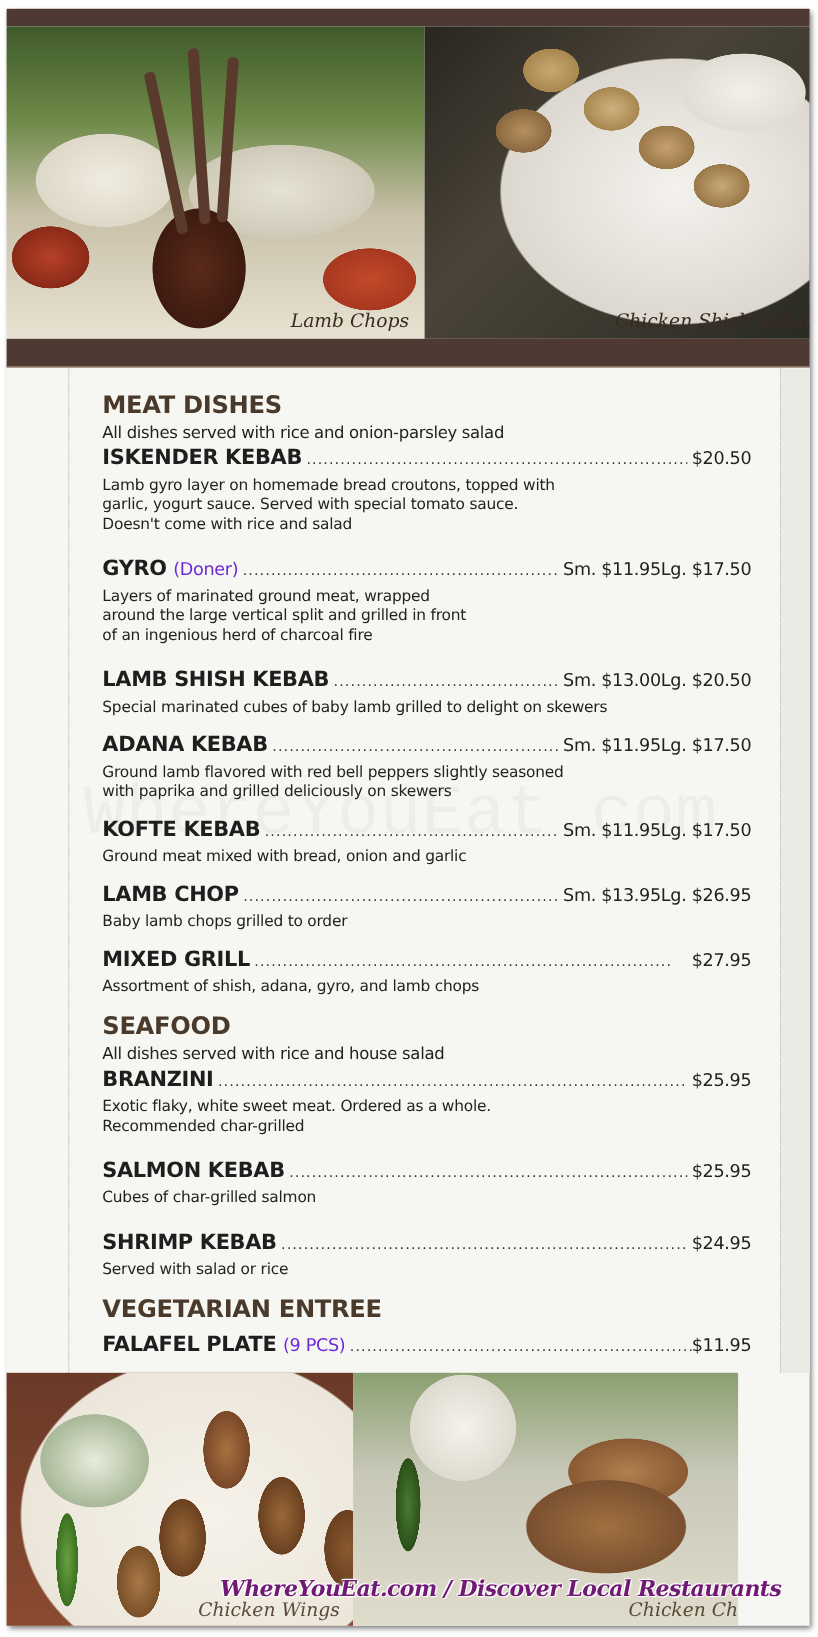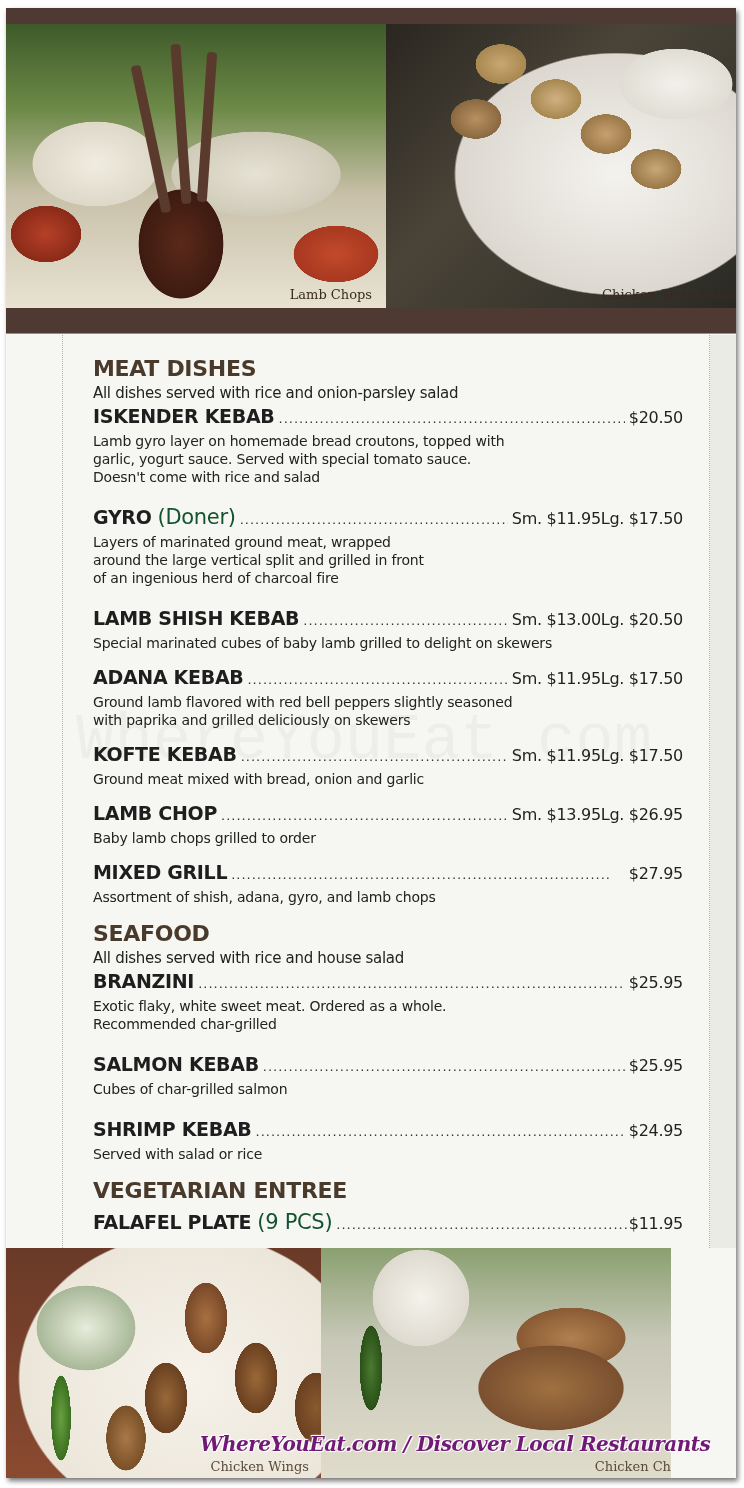--- a/index.html
+++ b/index.html
@@ -16,22 +16,22 @@
     background: #4e3a33;
   }
   .photo-row-top {
     position: absolute; left: 0; top: 16px; width: 730px; height: 284px; display: flex;
   }
   .photo {
     position: relative; height: 100%; overflow: hidden;
   }
   .photo .caption {
     position: absolute; right: 14px; bottom: 6px;
-    font-family: "DejaVu Serif", "Liberation Serif", serif; 
-    font-size: 13px; color: #3a2a20;
+    font-family: "DejaVu Serif", "Liberation Serif", serif; font-style: italic;
+    font-size: 17px; color: #3a2a20;
   }
   .photo-lamb {
     width: 380px;
     background:
       radial-gradient(ellipse 70px 90px at 175px 220px, #5a2a1a 0%, #3d1a10 60%, transparent 61%),
       radial-gradient(ellipse 60px 40px at 330px 230px, #c24a2a 0%, #a83820 70%, transparent 71%),
       radial-gradient(ellipse 50px 40px at 40px 210px, #b64028 0%, #8a2a18 70%, transparent 71%),
       radial-gradient(ellipse 120px 60px at 250px 150px, #e6e2d4 0%, #cfcab8 70%, transparent 71%),
       radial-gradient(ellipse 90px 60px at 90px 140px, #f0ece0 0%, #ddd8c8 70%, transparent 71%),
       linear-gradient(180deg, #3f5a2a 0%, #6d8a48 30%, #c8c0a8 60%, #e8e2d2 100%);
@@ -77,21 +77,21 @@
   .section-title {
     font-family: "DejaVu Sans", sans-serif; font-weight: bold;
     font-size: 22px; letter-spacing: -0.3px; color: #4a3a2c; line-height: 28px;
   }
   .section-note { font-size: 15px; line-height: 20px; color: #222; letter-spacing: -0.3px; }
   .item { margin-bottom: 12px; }
   .item-line {
     display: flex; align-items: baseline; white-space: nowrap; line-height: 26px;
   }
   .item-name { font-weight: bold; font-size: 19px; letter-spacing: -0.3px; color: #1e1e1e; }
-  .item-qual { font-size: 21px; color: #14532d; margin-left: 6px; letter-spacing: -0.3px; }
+  .item-qual { font-size: 16px; color: #6d28d9; margin-left: 6px; letter-spacing: -0.3px; }
   .leader {
     flex: 1; overflow: hidden; margin: 0 4px;
     font-size: 13px; color: #333; letter-spacing: 1px;
   }
   .leader::after { content: "................................................................................................................................................."; }
   .price { font-size: 16px; color: #222; letter-spacing: -0.3px; }
   .item-desc { font-size: 14px; line-height: 18px; color: #222; letter-spacing: -0.2px; }
 
   .photo-row-bottom {
     position: absolute; left: 0; top: 1240px; width: 730px; height: 230px; display: flex;

